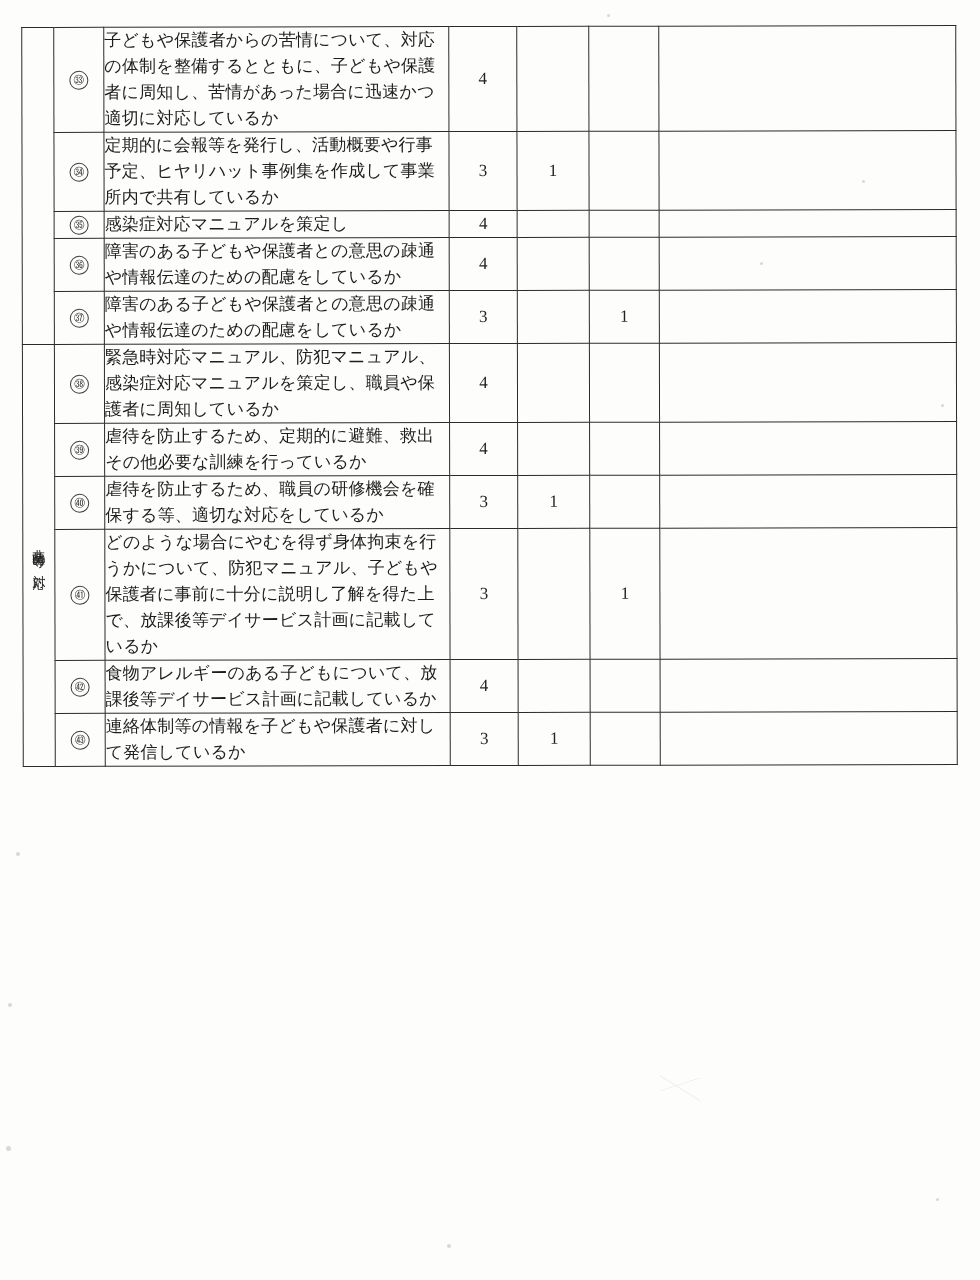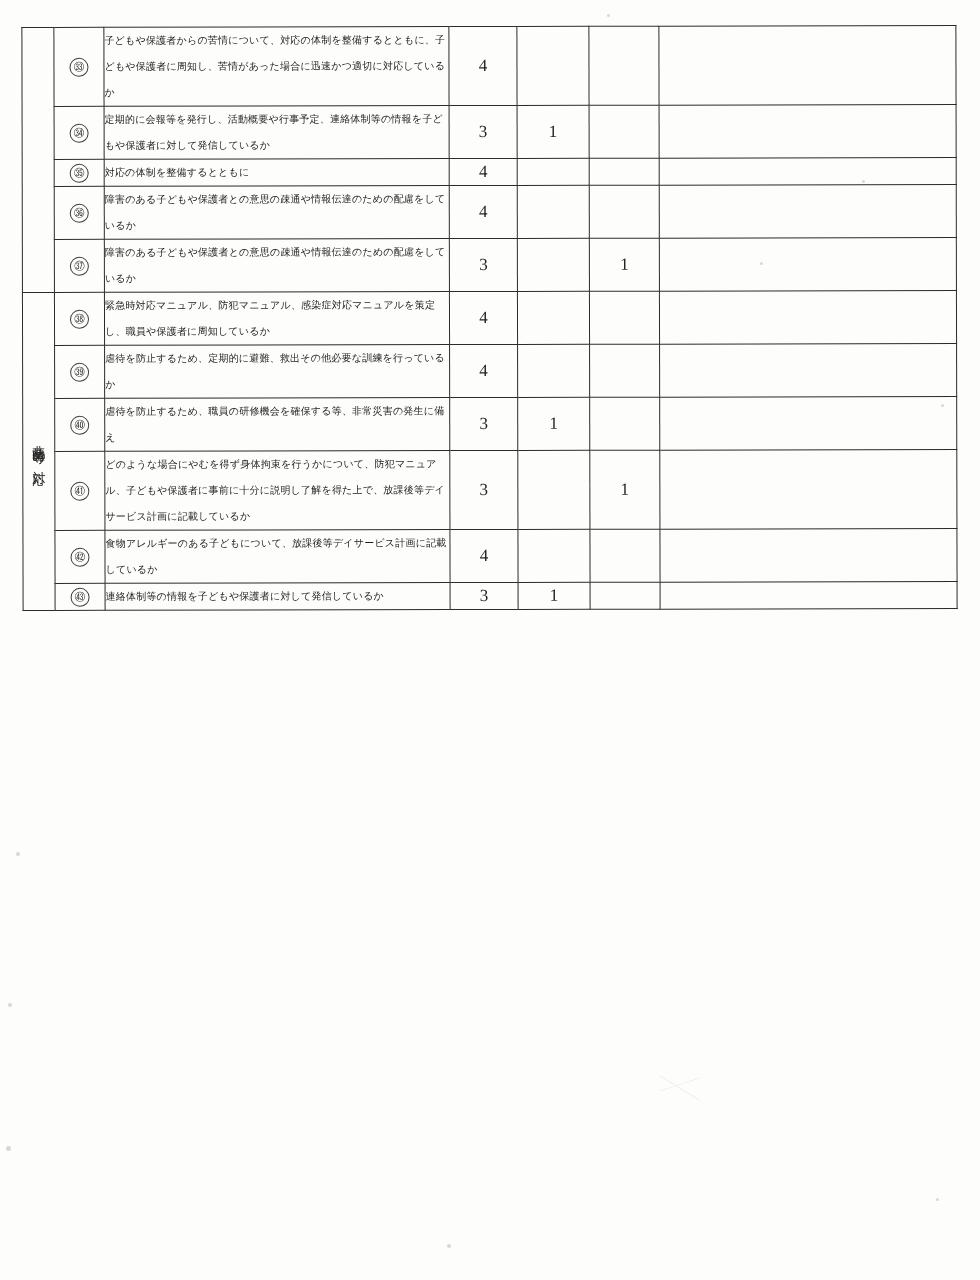--- a/index.html
+++ b/index.html
@@ -85,21 +85,21 @@
     border: 1px solid #3a3a3a;
     border-radius: 50%;
     width: 17px;
     height: 17px;
     line-height: 16px;
     font-size: 10.5px;
     text-align: center;
   }
 
   .item-cell {
-    font-size: 10px;
+    font-size: 17px;
     line-height: 26px;
     padding: 5px 6px 5px 9px;
     color: #1d1d1d;
     letter-spacing: 0.2px;
   }
 
   .score-cell {
     text-align: center;
     font-size: 17px;
     color: #222;
@@ -157,32 +157,32 @@
           <td class="score-cell">4</td>
           <td class="score-cell"></td>
           <td class="score-cell"></td>
           <td class="note-cell"></td>
         </tr>
 
         <tr>
           <td class="num-cell">
             <span class="num-circle">㉞</span>
           </td>
-          <td class="item-cell">定期的に会報等を発行し、活動概要や行事予定、連絡体制等の情報を子どもや保護者に対して発信しているか</td>
+          <td class="item-cell">定期的に会報等を発行し、活動概要や行事予定、ヒヤリハット事例集を作成して事業所内で共有しているか</td>
           <td class="score-cell">3</td>
           <td class="score-cell">1</td>
           <td class="score-cell"></td>
           <td class="note-cell"></td>
         </tr>
 
         <tr>
           <td class="num-cell">
             <span class="num-circle">㉟</span>
           </td>
-          <td class="item-cell">対応の体制を整備するとともに</td>
+          <td class="item-cell">感染症対応マニュアルを策定し</td>
           <td class="score-cell">4</td>
           <td class="score-cell"></td>
           <td class="score-cell"></td>
           <td class="note-cell"></td>
         </tr>
 
         <tr>
           <td class="num-cell">
             <span class="num-circle">㊱</span>
           </td>
@@ -226,21 +226,21 @@
           <td class="score-cell">4</td>
           <td class="score-cell"></td>
           <td class="score-cell"></td>
           <td class="note-cell"></td>
         </tr>
 
         <tr>
           <td class="num-cell">
             <span class="num-circle">㊵</span>
           </td>
-          <td class="item-cell">虐待を防止するため、職員の研修機会を確保する等、非常災害の発生に備え</td>
+          <td class="item-cell">虐待を防止するため、職員の研修機会を確保する等、適切な対応をしているか</td>
           <td class="score-cell">3</td>
           <td class="score-cell">1</td>
           <td class="score-cell"></td>
           <td class="note-cell"></td>
         </tr>
 
         <tr>
           <td class="num-cell">
             <span class="num-circle">㊶</span>
           </td>

